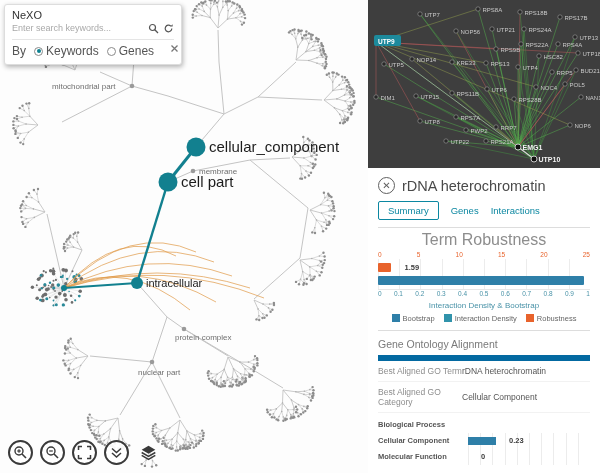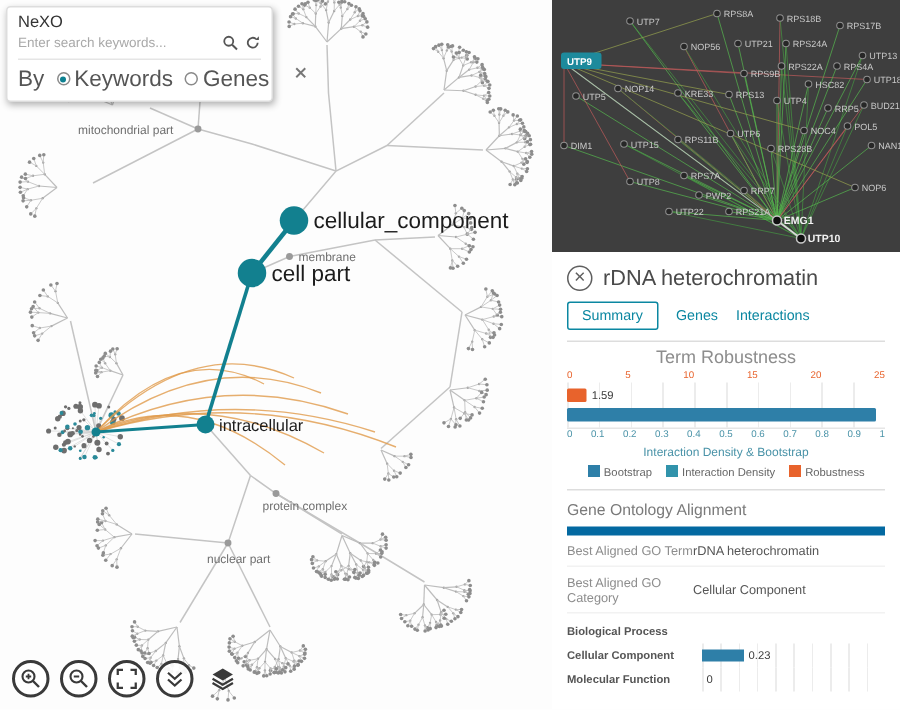--- a/index.html
+++ b/index.html
@@ -10,47 +10,47 @@
   #network-panel{left:368px;top:0;width:232px;height:168px;background:#3e3e3e}
   #details-panel{left:368px;top:168px;width:232px;height:305px;background:#fff;padding:0 10px}
 
   
   #search-card{position:absolute;left:4px;top:4px;width:178px;background:#fff;border:1px solid #ddd;border-radius:3px;box-shadow:1px 2px 5px rgba(0,0,0,.3);padding:4px 7px 6px;z-index:5}
   .sc-title{font-size:11px;font-weight:normal;color:#333;padding-bottom:2px}
   .search-row{display:flex;align-items:flex-start;gap:4px;border-bottom:1px solid #e5e5e5;padding-bottom:5px}
   .search-row input{flex:1;min-width:0;border:none;outline:none;font-size:9px;color:#333;font-family:inherit}
   .search-row input::placeholder{color:#a9a9a9}
   .icon-btn{display:flex;align-items:center;justify-content:center;color:#555;cursor:pointer}
-  .by-row{display:flex;align-items:flex-start;gap:8px;font-size:15px;color:#555;padding-top:4px}
+  .by-row{display:flex;align-items:flex-start;gap:8px;font-size:12px;color:#555;padding-top:4px}
   .radio-opt{display:flex;align-items:center;gap:3px;cursor:pointer}
   .radio{width:9px;height:9px;border:1px solid #8a8a8a;border-radius:50%;position:relative;background:#fff}
   .radio.sel::after{content:"";position:absolute;left:1.5px;top:1.5px;right:1.5px;bottom:1.5px;border-radius:50%;background:#0e8191}
   .spacer{flex:1}
 
   
   #toolbar{position:absolute;left:8px;bottom:8px;display:flex;align-items:center;gap:7px;z-index:5}
   .tool-btn{width:25px;height:25px;border:2px solid #3a3a3a;border-radius:50%;background:rgba(255,255,255,.92);display:flex;align-items:center;justify-content:center;cursor:pointer}
   .tool-btn.noring{border:none;background:transparent}
 
   
   .d-header{display:flex;align-items:center;gap:7px;padding:9px 0 4px}
   .close-btn{width:17px;height:17px;min-width:17px;border:1.5px solid #5f5f5f;border-radius:50%;color:#5f5f5f;font-size:10px;line-height:1;display:flex;align-items:center;justify-content:center;cursor:pointer}
   .d-title{font-size:14.5px;color:#4a4a4a;white-space:nowrap}
   .tabs{display:flex;align-items:center;gap:12px;padding:3px 0 7px;border-bottom:1px solid #ddd}
   .tab{font-size:9.5px;color:#0b87a1;cursor:pointer}
   .tab.active{border:1px solid #0b87a1;border-radius:2px;padding:3px 9px}
   .meta-row{font-size:10px;color:#8d8d8d;padding:7px 0 1px}
-  .c-title{font-size:12px;color:#8d8d8d;text-align:center;padding:3px 0 2px}
+  .c-title{font-size:16px;color:#8d8d8d;text-align:center;padding:3px 0 2px}
   .axis{display:flex;justify-content:space-between;font-size:6.5px;line-height:1.3}
   .axis.top{color:#e8632c}
   .axis.bottom{color:#4a93a8}
   .chart-bars{background-image:repeating-linear-gradient(to right,#ececec 0,#ececec 1px,transparent 1px,transparent 10%);padding:2px 0;border-bottom:1px solid #e6e6e6}
   .bar-row{display:flex;align-items:center;height:13px}
   .bar{height:9px;border-radius:1px}
-  .bar-label{font-size:7.5px;font-weight:normal;color:#3c3c3c;margin-left:3px}
+  .bar-label{font-size:7.5px;font-weight:bold;color:#3c3c3c;margin-left:13px}
   .x-title{font-size:8px;color:#4a93a8;text-align:center;padding:2px 0 1px}
   .legend{display:flex;justify-content:center;gap:9px;font-size:7.5px;color:#666;padding:3px 0 7px;border-bottom:1px solid #ddd}
   .legend-item{display:flex;align-items:center;gap:3px}
   .legend-swatch{width:8px;height:8px;display:inline-block}
   .sec-title{font-size:10.5px;color:#7a7a7a;padding:7px 0 5px;border-bottom:6px solid #0369a1}
   .kv{display:flex;align-items:center;font-size:8.5px;padding:5px 0;border-bottom:1px solid #f2f2f2}
   .kv .k{width:84px;color:#8d8d8d}
   .kv .v{color:#555}
   #go-chart{padding-top:4px}
   .go-row{display:flex;align-items:center;height:16px}

